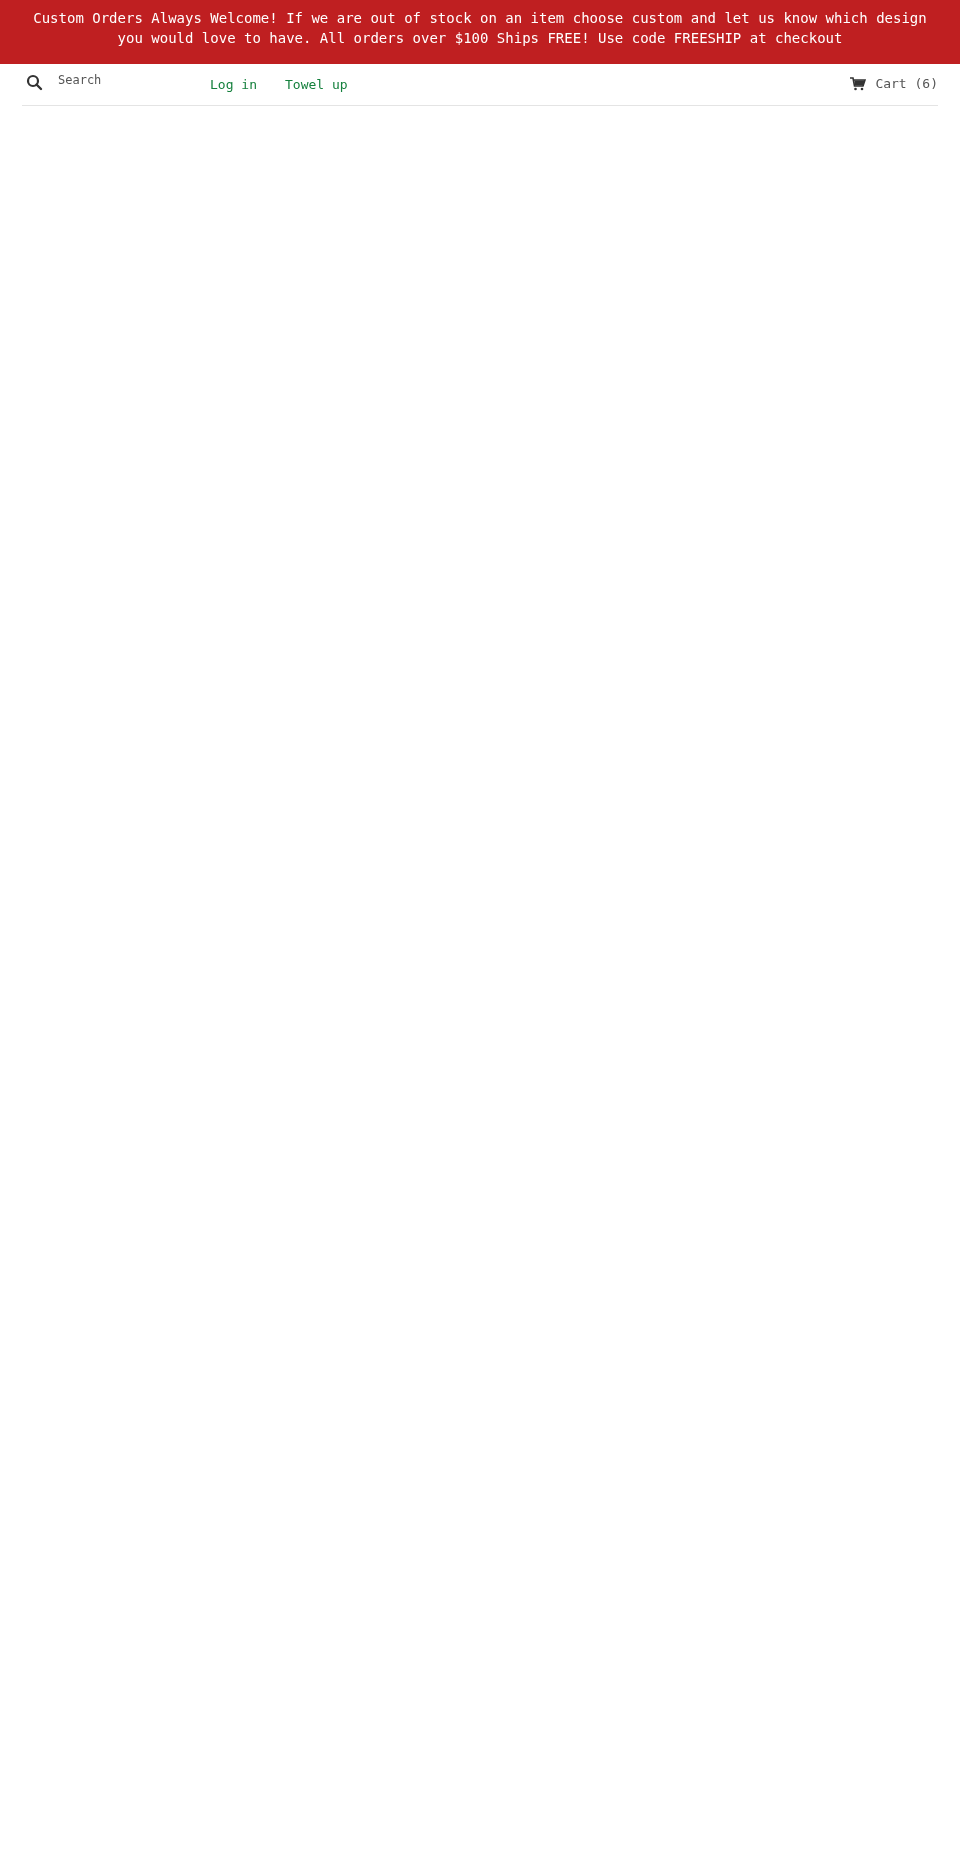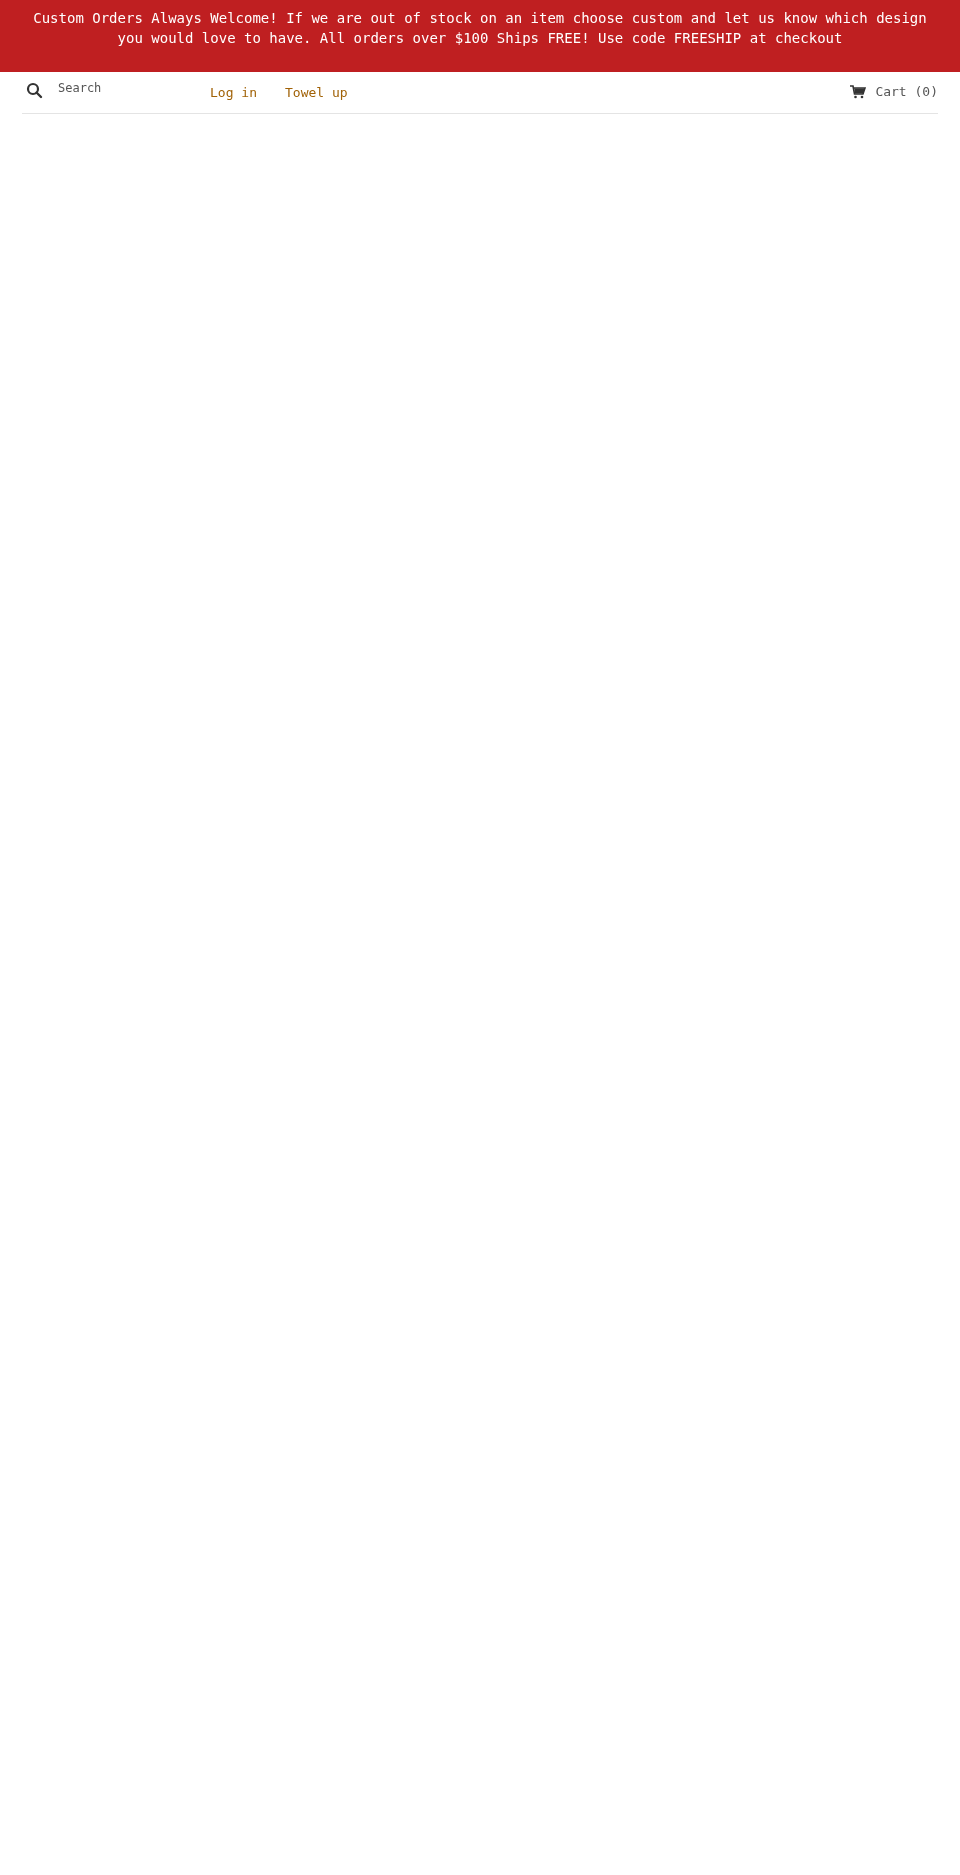--- a/index.html
+++ b/index.html
@@ -1,35 +1,35 @@
 <!DOCTYPE html>
 <html><head>
 <meta charset="utf-8">
 <style>
   * { box-sizing: border-box; margin: 0; padding: 0; }
   html, body { width: 960px; background: #ffffff; }
   body { color: #333333; font-family: "DejaVu Sans Mono", "Liberation Mono", monospace; overflow-x: hidden; }
   .announcement {
-    height: 72px; background: #bf1f21; color: #ffffff;
+    height: 64px; background: #bf1f21; color: #ffffff;
     font-family: "DejaVu Sans Mono", monospace; font-size: 14px; line-height: 20px;
     text-align: center; padding: 8px 20px 0;
   }
   .topbar {
     position: relative; height: 42px; margin: 0 22px;
     border-bottom: 1px solid #e4e4e4;
   }
   .search-wrap { position: absolute; left: 4px; top: 10px; display: flex; align-items: center; }
   .search-icon { width: 18px; height: 18px; display: inline-block; }
   .search-input {
     border: none; outline: none; background: transparent; margin-left: 14px;
     font-family: "DejaVu Sans Mono", monospace; font-size: 12px; color: #555; width: 120px;
     position: relative; top: -3px;
   }
   .search-input::placeholder { color: #555; }
-  .acct-link { position: absolute; top: 13px; font-size: 13px; color: #a16207; text-decoration: none; }
+  .acct-link { position: absolute; top: 13px; font-size: 13px; color: #15803d; text-decoration: none; }
   .login { left: 188px; }
   .signup { left: 263px; }
   .cart { position: absolute; right: 0; top: 12px; display: flex; align-items: center; font-size: 13px; color: #555; text-decoration: none; }
   .cart-icon { width: 16px; height: 14px; margin-right: 9px; }
 
   .layout { position: relative; width: 960px; }
   .sidebar { position: absolute; left: 22px; top: 0; width: 166px; }
   .logo-box {
     margin-top: 23px; height: 17px; width: 166px; border: 1px solid #cfcfcf;
     font-family: "DejaVu Sans Mono", monospace; font-size: 13px; line-height: 14px; color: #222; padding-left: 0;
@@ -88,21 +88,21 @@
   <a class="acct-link signup" href="#">Towel up</a>
   <a class="cart" href="#">
     <span class="cart-icon">
       <svg width="16" height="14" viewBox="0 0 16 14">
           <path d="M0 1 H3 L4.5 9 H13 L15 3 H4" fill="none" stroke="#333" stroke-width="1.6"></path>
           <rect x="4.5" y="3.5" width="9.5" height="5" fill="#333"></rect>
           <circle cx="5.5" cy="12" r="1.3" fill="#333"></circle>
           <circle cx="12" cy="12" r="1.3" fill="#333"></circle>
         </svg>
     </span>
-    <span>Cart (0)</span>
+    <span>Cart (6)</span>
   </a>
 </div>
 
 <div class="layout">
   <aside class="sidebar">
     <div class="logo-box">
       <span>FnR Creations</span>
     </div>
     <ul class="site-nav">
       <li>

